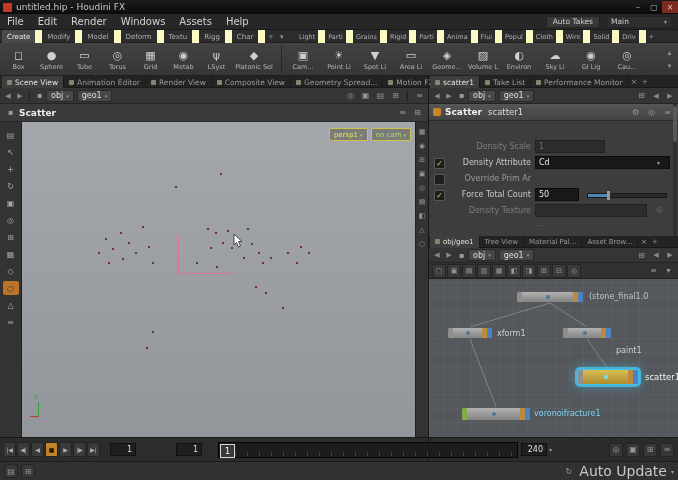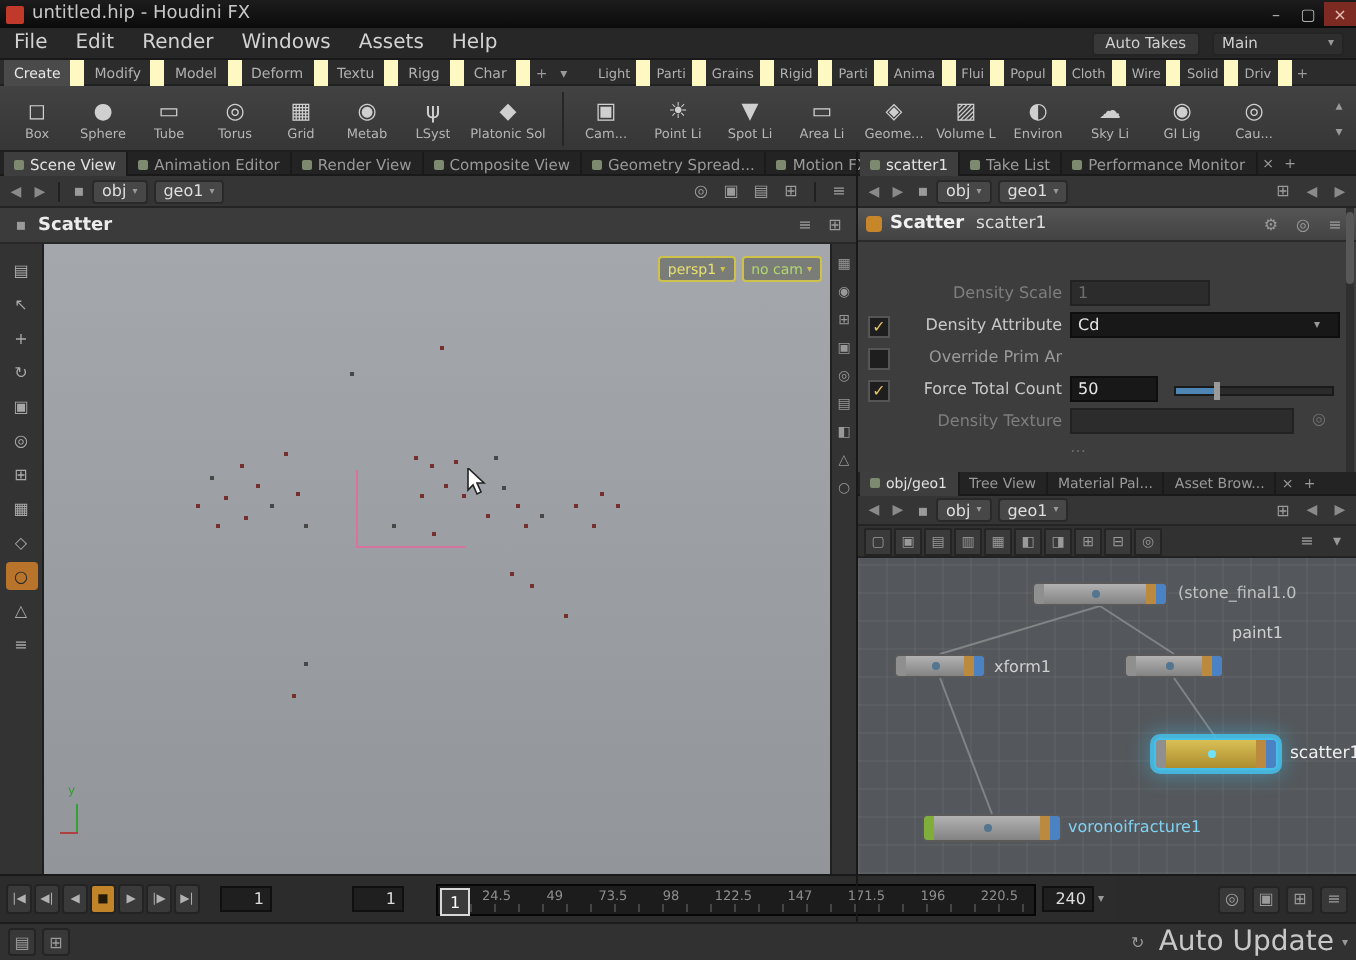--- a/index.html
+++ b/index.html
@@ -547,21 +547,21 @@
     <span class="nlabel" style="left:68px;top:50px">xform1</span>
 
     <div class="nnode" style="left:133px;top:48px;width:50px">
       <div class="nf"></div>
       <div class="nbody">
           <div class="ndot"></div>
         </div>
       <div class="frend"></div>
       <div class="fdisp"></div>
     </div>
-    <span class="nlabel" style="left:187px;top:33px">paint1</span>
+    <span class="nlabel" style="left:187px;top:67px">paint1</span>
 
     <div class="nnode sel" style="left:148px;top:90px;width:62px;height:16px">
       <div class="nf"></div>
       <div class="nbody">
           <div class="ndot"></div>
         </div>
       <div class="frend"></div>
       <div class="fdisp"></div>
     </div>
     <span class="nlabel" style="left:216px;top:93px;color:#f0f0f0;font-size:8.5px">scatter1</span>
@@ -592,31 +592,20 @@
     </div>
     <div class="tfield" style="left:176px;width:26px">
       <span>1</span>
     </div>
     <div class="abs" style="left:218px;top:4px;width:300px;height:16px;background:#1c1c1c;border:1px solid #060606">
       <div style="position:absolute;left:16px;right:2px;bottom:1px;height:4px;background:repeating-linear-gradient(90deg,#444 0 1px,transparent 1px 12px)"></div>
       <div style="position:absolute;left:1px;top:1px;width:13px;height:12px;background:#3a3a3a;border:1px solid #d8d8d8;
                   display:flex;align-items:center;justify-content:center;font-size:8px;color:#fff">
         <span>1</span>
       </div>
-      <div class="row" style="position:absolute;left:16px;right:2px;top:1px;justify-content:space-between;padding:0 6px;font-size:6.5px;color:#8e8e8e">
-        <span>24.5</span>
-        <span>49</span>
-        <span>73.5</span>
-        <span>98</span>
-        <span>122.5</span>
-        <span>147</span>
-        <span>171.5</span>
-        <span>196</span>
-        <span>220.5</span>
-      </div>
     </div>
     <div class="tfield" style="left:521px;width:26px">
       <span>240</span>
     </div>
     <span style="position:absolute;left:549px;top:8px;font-size:6px;color:#999">▾</span>
   </div>
 
   <div class="abs row" style="left:558px;top:437px;width:120px;height:24px;background:#2b2b2b;border-top:1px solid #191919;justify-content:flex-end;padding-right:4px;gap:3px">
     <span class="ibtn" style="width:14px;height:14px;font-size:8px">◎</span>
     <span class="ibtn" style="width:14px;height:14px;font-size:8px">▣</span>

